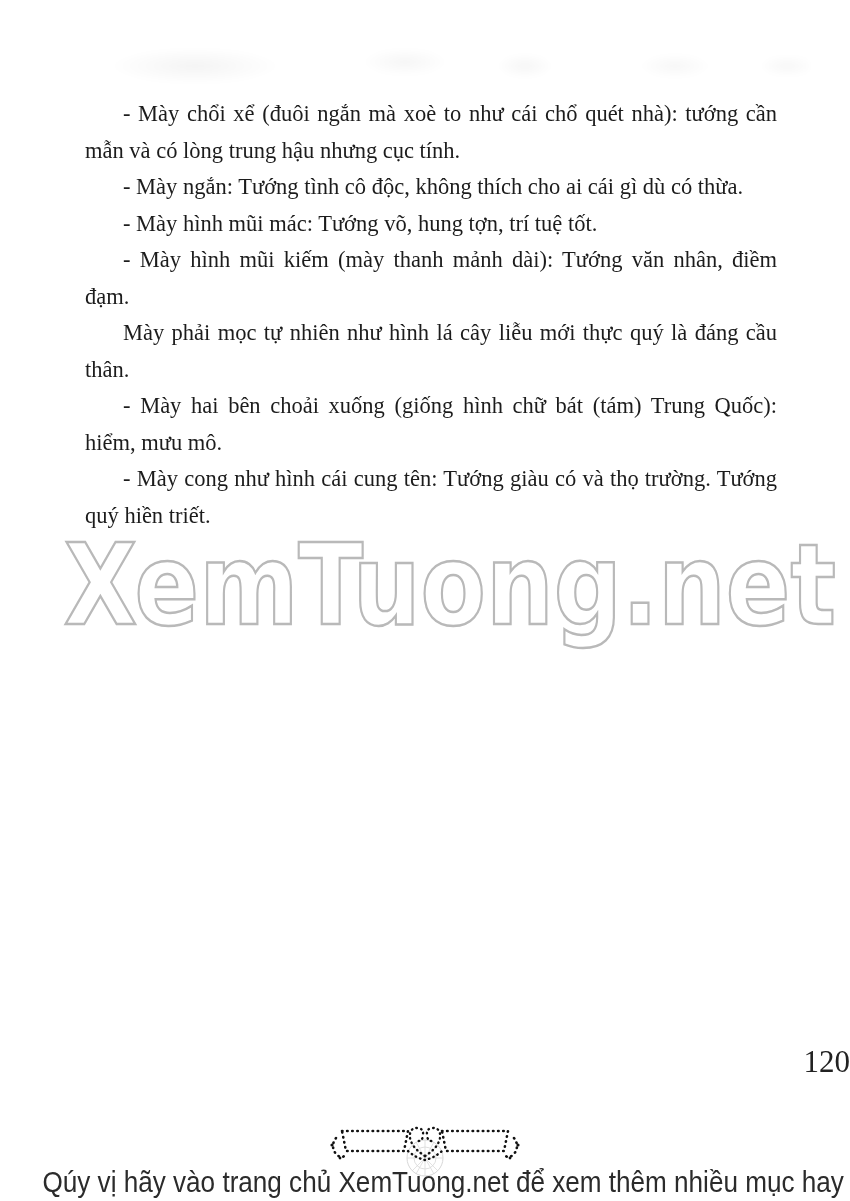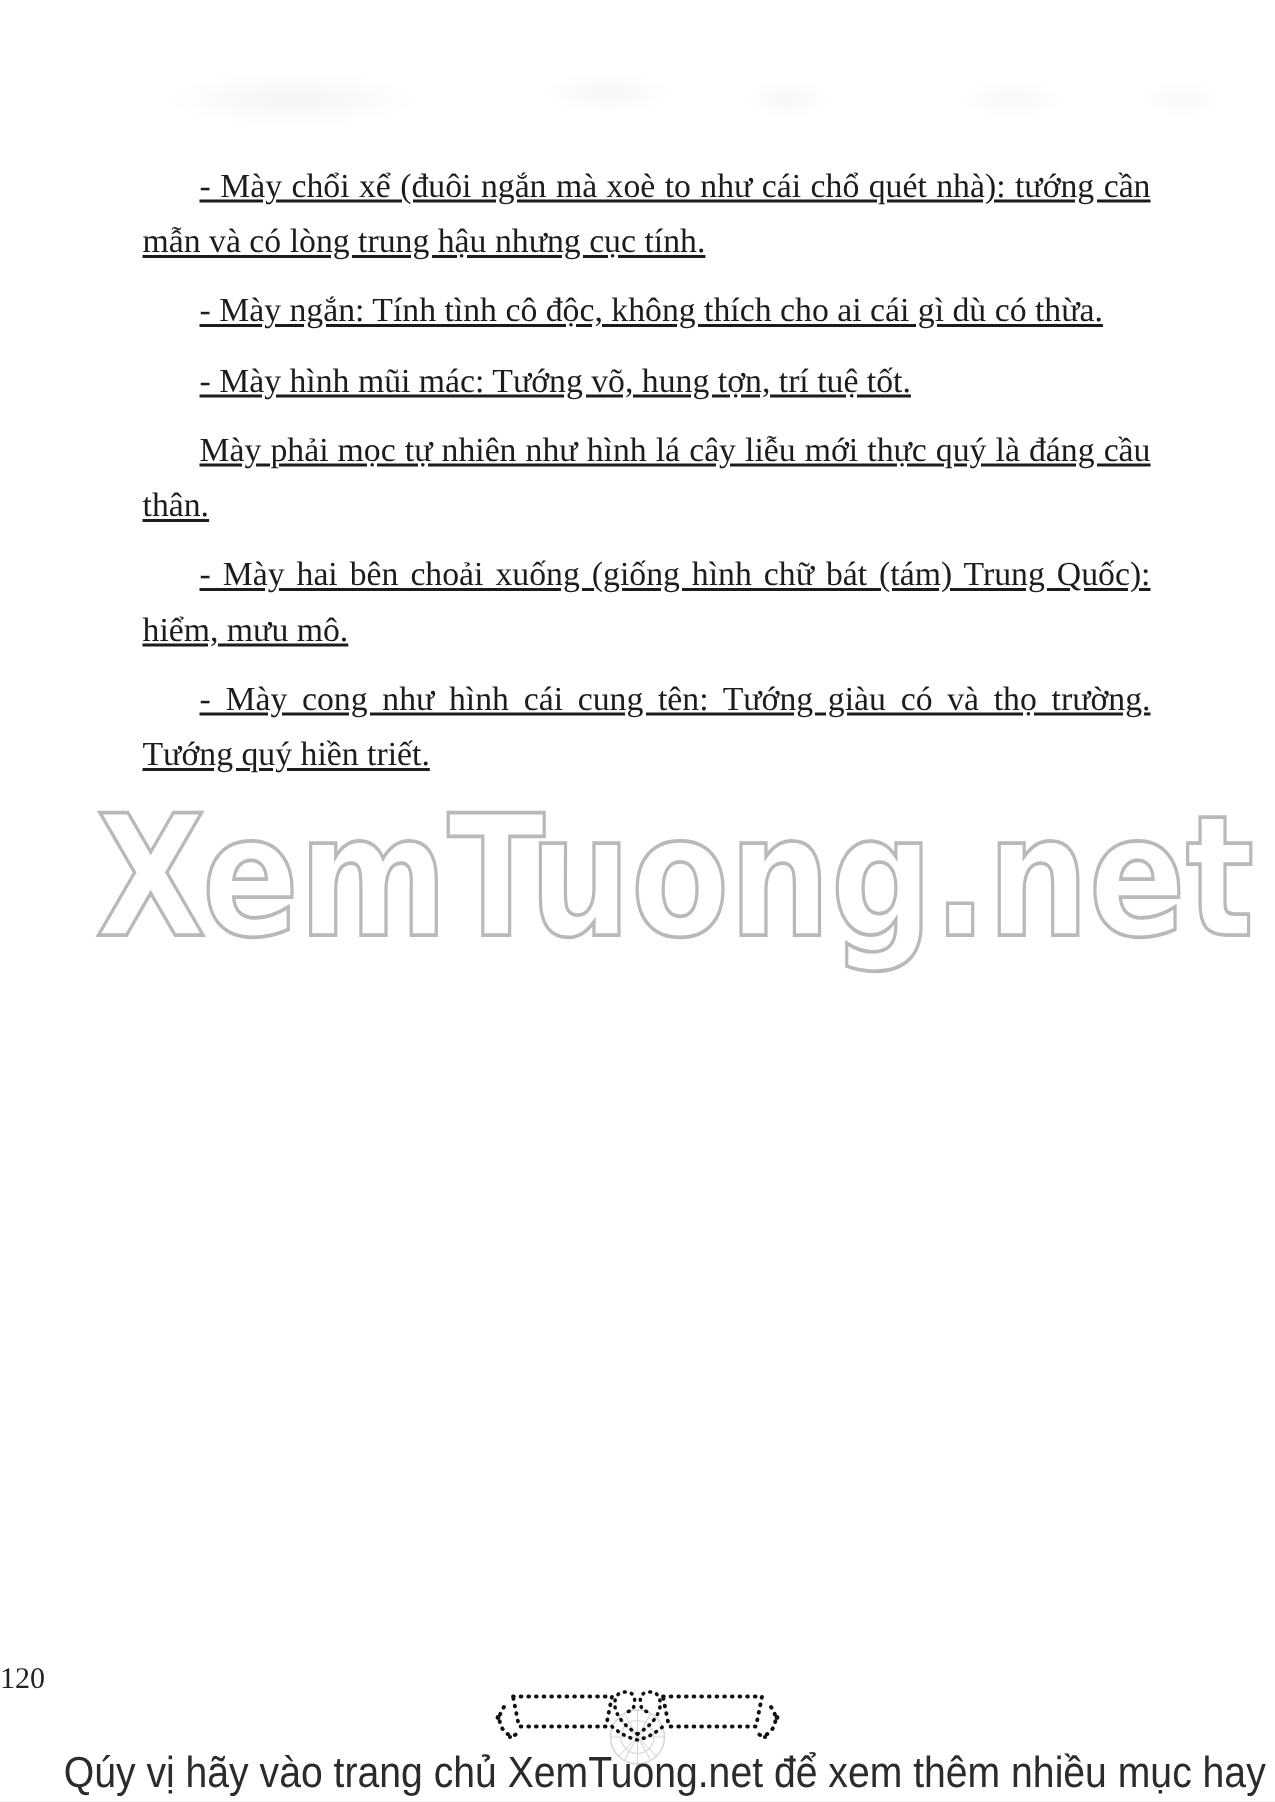--- a/index.html
+++ b/index.html
@@ -55,32 +55,31 @@
     top: 96px;
     left: 85px;
     width: 692px;
     z-index: 2;
     color: #1c1c1c;
     font-size: 22.5px;
     line-height: 36.5px;
     text-align: justify;
   }
   .content p {
-    margin: 10px;
+    margin: 0;
     text-indent: 38px;
-    text-decoration: underline;
   }
 
   .page-number {
     position: absolute;
-    top: 1108px;
+    top: 1044px;
     left: 0;
     width: 100%;
-    text-align: left;
-    font-size: 20px;
+    text-align: right;
+    font-size: 31px;
     color: #222222;
     z-index: 3;
   }
 
   .ornament-wrap {
     position: absolute;
     top: 1118px;
     left: 50%;
     transform: translateX(-50%);
     z-index: 3;
@@ -106,22 +105,23 @@
 <body>
 
 <div class="page">
 
   <div class="top-ghost"></div>
 
   <div class="watermark">XemTuong.net</div>
 
   <div class="content">
     <p>- Mày chổi xể (đuôi ngắn mà xoè to như cái chổ quét nhà): tướng cần mẫn và có lòng trung hậu nhưng cục tính.</p>
-    <p>- Mày ngắn: Tính tình cô độc, không thích cho ai cái gì dù có thừa.</p>
+    <p>- Mày ngắn: Tướng tình cô độc, không thích cho ai cái gì dù có thừa.</p>
     <p>- Mày hình mũi mác: Tướng võ, hung tợn, trí tuệ tốt.</p>
+    <p>- Mày hình mũi kiếm (mày thanh mảnh dài): Tướng văn nhân, điềm đạm.</p>
     <p>Mày phải mọc tự nhiên như hình lá cây liễu mới thực quý là đáng cầu thân.</p>
     <p>- Mày hai bên choải xuống (giống hình chữ bát (tám) Trung Quốc): hiểm, mưu mô.</p>
     <p>- Mày cong như hình cái cung tên: Tướng giàu có và thọ trường. Tướng quý hiền triết.</p>
   </div>
 
   <div class="page-number">120</div>
 
   <div class="ornament-wrap">
     <svg width="210" height="62" viewBox="0 0 210 62">
 

